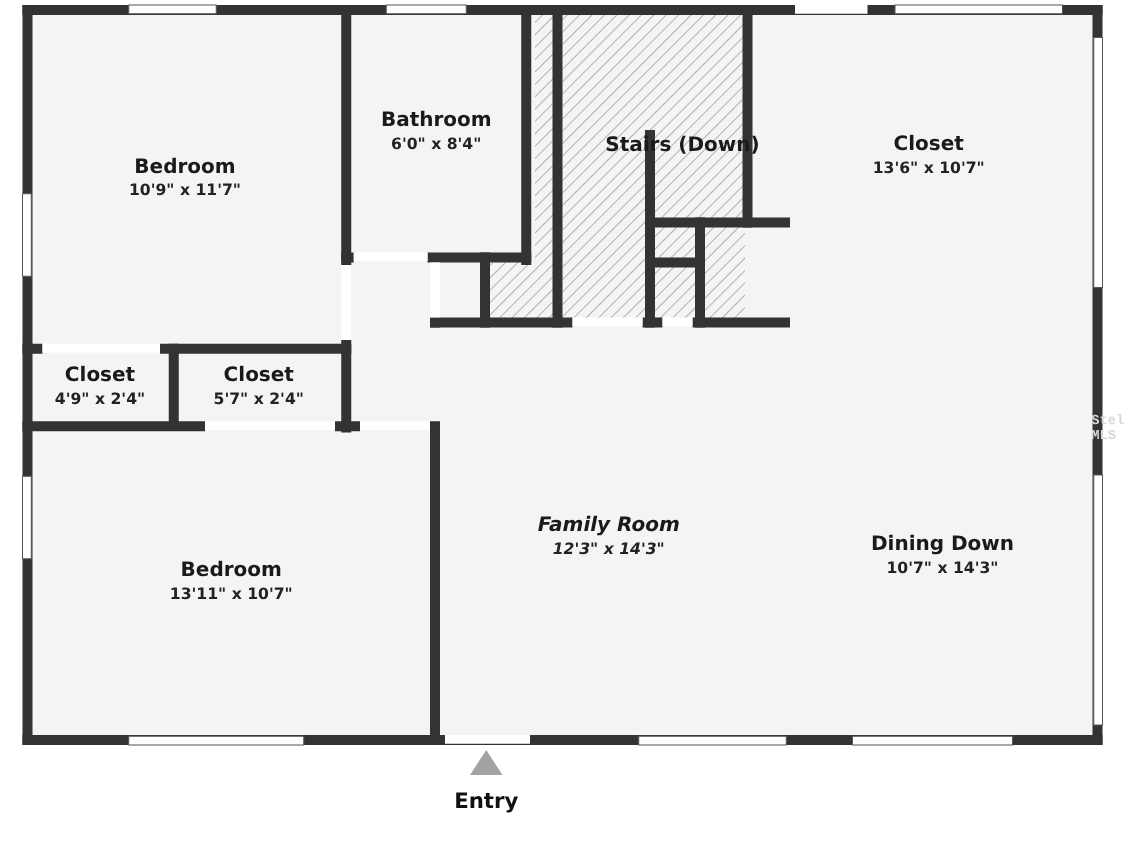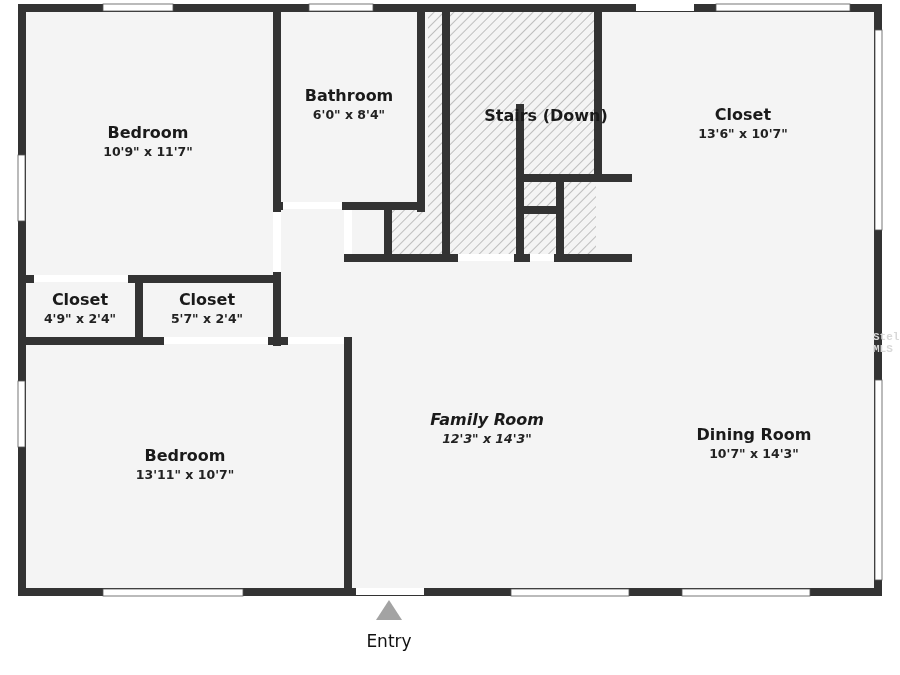--- a/index.html
+++ b/index.html
@@ -1,21 +1,21 @@
 <!DOCTYPE html>
 <html><head>
 <meta charset="utf-8">
 <style>
   html, body { margin: 0; padding: 0; background: #ffffff; }
   body { width: 900px; height: 675px; position: relative; overflow: hidden; font-family: "DejaVu Sans", sans-serif; }
   #plan { position: absolute; left: 0; top: 0; }
   .label { position: absolute; transform: translateX(-50%); text-align: center; color: #1a1a1a; white-space: nowrap; }
   .label .name { font-weight: bold; font-size: 16px; line-height: 20px; display: block; }
   .label .dims { font-weight: bold; font-size: 12.5px; line-height: 18px; display: block; color: #222; }
-  .entry-label { position: absolute; transform: translateX(-50%); font-weight: normal; font-size: 17px; color: #111; }
+  .entry-label { position: absolute; transform: translateX(-50%); font-weight: bold; font-size: 17px; color: #111; }
   .watermark { position: absolute; font-size: 11px; color: #d8d8d8; font-weight: bold; }
 </style>
 </head>
 <body>
 
 <svg id="plan" width="900" height="675" viewBox="0 0 900 675" xmlns="http://www.w3.org/2000/svg">
   <defs>
     <pattern id="hatch" patternUnits="userSpaceOnUse" width="7" height="7" patternTransform="rotate(45)">
       <rect width="7" height="7" fill="#f4f4f4"></rect>
       <line x1="0" y1="0" x2="0" y2="7" stroke="#9a9a9a" stroke-width="1.2"></line>
@@ -128,18 +128,18 @@
 </div>
 <div class="label" style="left:185px; top:446px;">
   <span class="name">Bedroom</span>
   <span class="dims">13'11" x 10'7"</span>
 </div>
 <div class="label" style="left:487px; top:410px;font-style:italic;">
   <span class="name">Family Room</span>
   <span class="dims">12'3" x 14'3"</span>
 </div>
 <div class="label" style="left:754px; top:425px;">
-  <span class="name">Dining Room</span>
+  <span class="name">Dining Down</span>
   <span class="dims">10'7" x 14'3"</span>
 </div>
 
 <div class="entry-label" style="left:389px; top:631px;">Entry</div>
 <div class="watermark" style="left:873px; top:331px;font-family:Liberation Mono, monospace;">Stellar MLS</div>
 
 </body></html>

